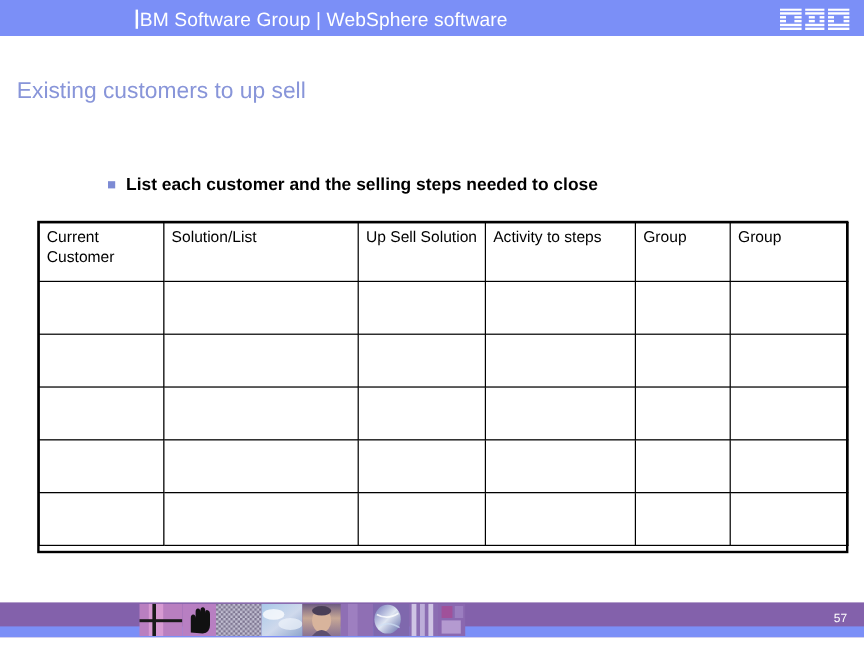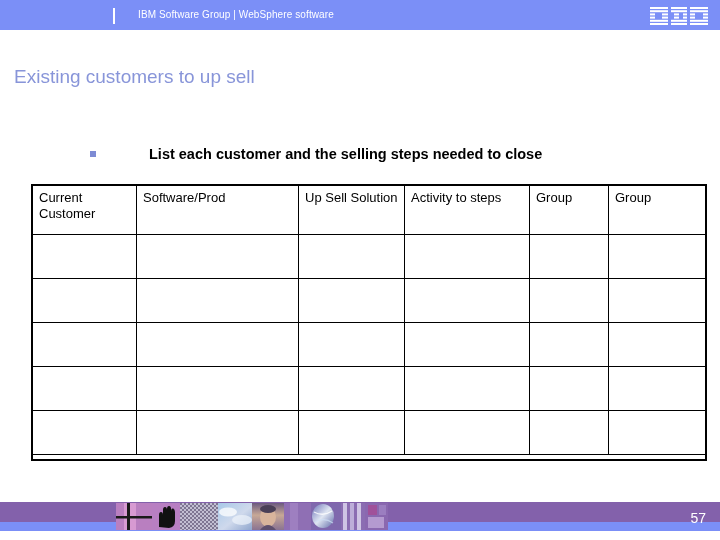--- a/index.html
+++ b/index.html
@@ -24,22 +24,22 @@
     background: #7b8ff7;
   }
   .header-divider {
     position: absolute;
     left: 113px; top: 8px;
     width: 2px; height: 16px;
     background: #ffffff;
   }
   .header-title {
     position: absolute;
-    left: 138px; top: 9px;
-    font-size: 10px;
+    left: 112px; top: 9px;
+    font-size: 16px;
     color: #ffffff;
     letter-spacing: 0.1px;
     white-space: nowrap;
   }
   .ibm-logo {
     position: absolute;
     right: 12px; top: 7px;
     width: 58px; height: 18px;
   }
 
@@ -65,21 +65,20 @@
     margin-top: 6px;
     margin-right: 9px;
     flex: none;
   }
   .bullet-text {
     font-size: 14.5px;
     font-weight: bold;
     color: #000000;
     white-space: nowrap;
     line-height: 18px;
-    margin-left: 44px;
   }
 
   
   .grid {
     position: absolute;
     left: 32px; top: 185px;
     width: 674px;
     border-collapse: collapse;
     table-layout: fixed;
     background: #737373;
@@ -132,21 +131,21 @@
   }
   .footer-collage {
     position: absolute;
     left: 116px; top: 503px;
     width: 272px; height: 27px;
     overflow: hidden;
   }
   .page-number {
     position: absolute;
     right: 14px; top: 510px;
-    font-size: 14px;
+    font-size: 10px;
     color: #ffffff;
     padding-left: 48px;
   }
 </style>
 </head>
 <body>
 
 <div class="header-band"></div>
 <div class="header-divider"></div>
 <div class="header-title">IBM Software Group | WebSphere software</div>
@@ -192,21 +191,21 @@
     <col class="col-0">
       <col class="col-1">
       <col class="col-2">
     <col class="col-3">
       <col class="col-4">
       <col class="col-5">
   </colgroup>
   <thead>
     <tr>
       <th>Current Customer</th>
-      <th>Software/Prod</th>
+      <th>Solution/List</th>
       <th>Up Sell Solution</th>
       <th>Activity to steps</th>
       <th>Group</th>
       <th>Group</th>
     </tr>
   </thead>
   <tbody>
     <tr>
       <td></td>
       <td></td>

